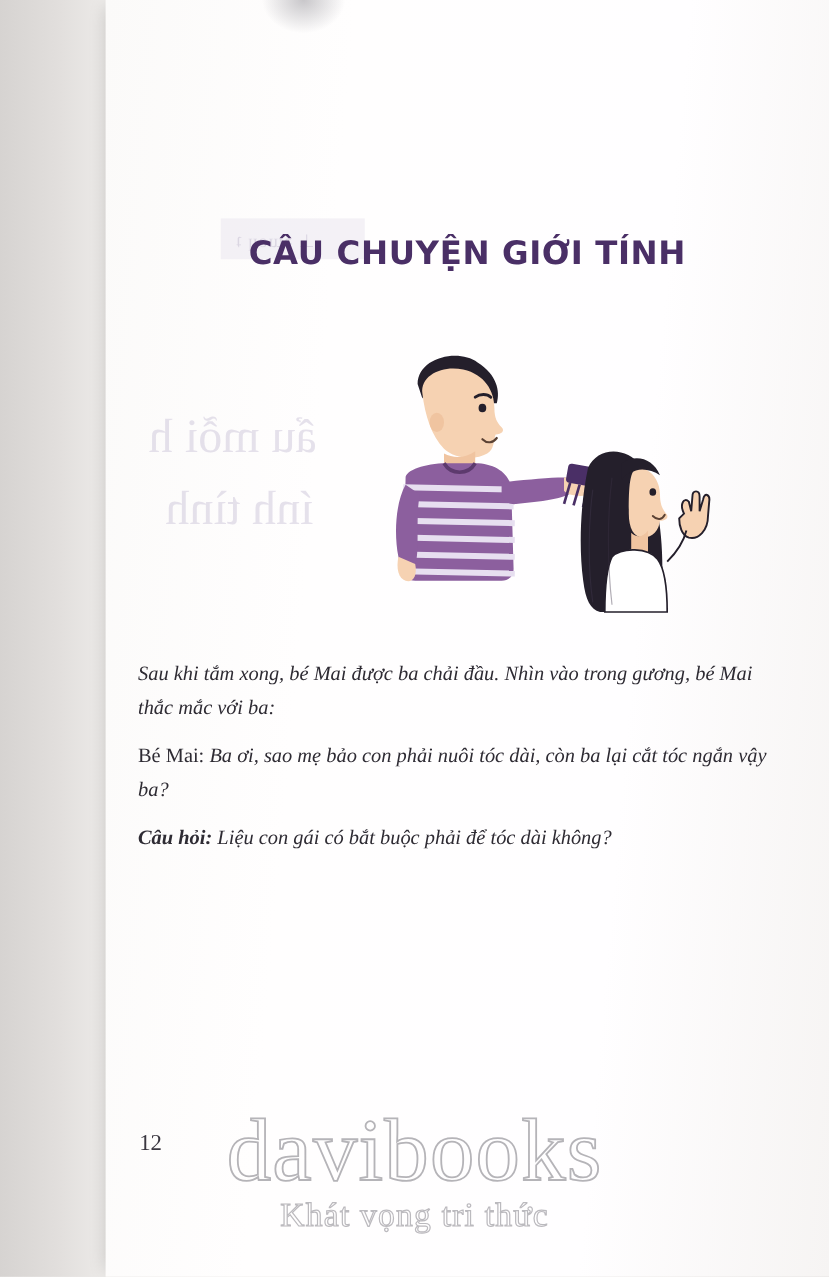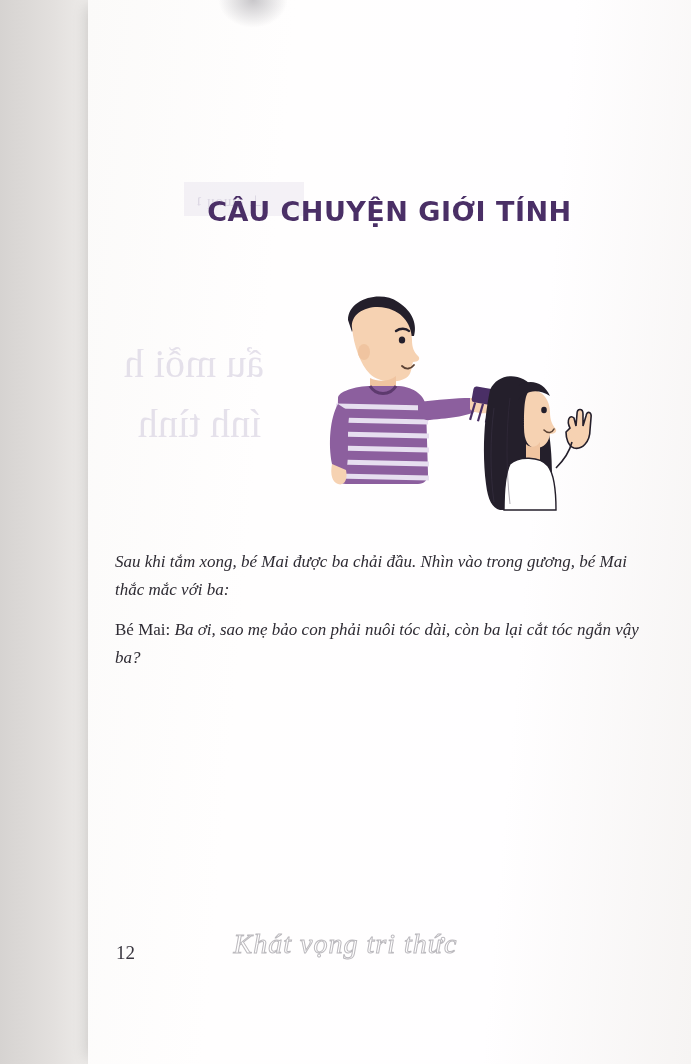--- a/index.html
+++ b/index.html
@@ -159,21 +159,20 @@
     -webkit-text-stroke: 1.5px rgba(120,118,126,0.55);
     letter-spacing: 1px;
   }
   .watermark .wm-sub {
     margin-top: 4px;
     font-family: "Liberation Serif", serif;
     font-size: 28px;
     color: rgba(255,255,255,0.0);
     -webkit-text-stroke: 1px rgba(120,118,126,0.5);
     letter-spacing: 1px;
-    font-style: italic;
   }
 </style>
 </head>
 <body>
 
 <div class="scan-bg"></div>
 
 <div class="page">
 
   <div class="corner-smudge"></div>
@@ -265,21 +264,25 @@
     </svg>
   </div>
 
   <div class="body-text">
     <p>
       <span>Sau khi tắm xong, bé Mai được ba chải đầu. Nhìn vào trong gương, bé Mai thắc mắc với ba:</span>
     </p>
     <p>
       <span class="speaker">Bé Mai:</span><span> Ba ơi, sao mẹ bảo con phải nuôi tóc dài, còn ba lại cắt tóc ngắn vậy ba?</span>
     </p>
+    <p class="q-block">
+      <span class="q-label">Câu hỏi:</span><span> Liệu con gái có bắt buộc phải để tóc dài không?</span>
+    </p>
   </div>
 
   <div class="page-number">12</div>
 
 </div>
 
 <div class="watermark">
+  <div class="wm-main">davibooks</div>
   <div class="wm-sub">Khát vọng tri thức</div>
 </div>
 
 </body></html>

